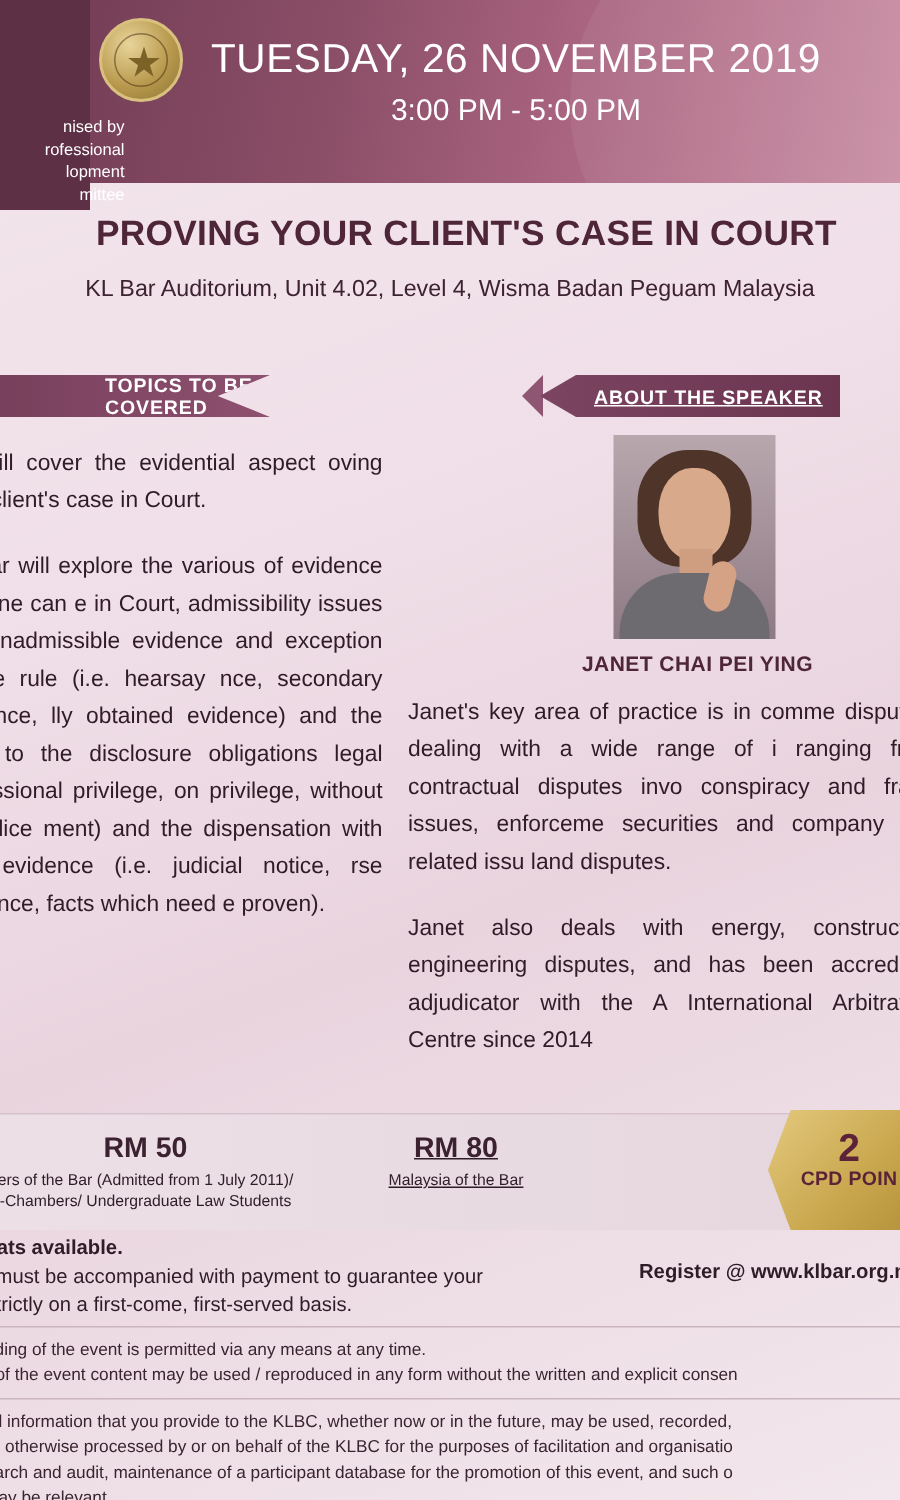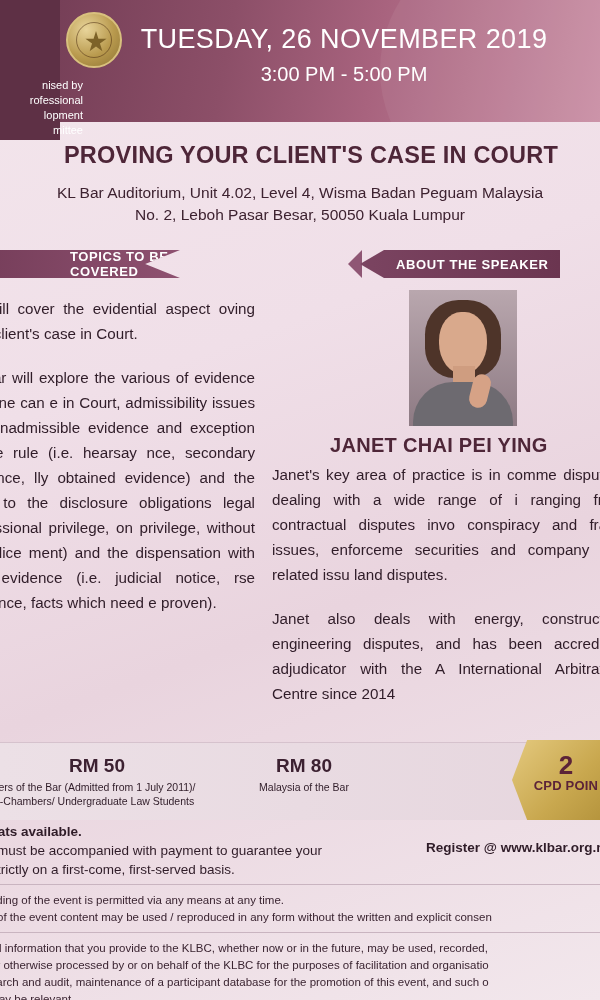--- a/index.html
+++ b/index.html
@@ -87,20 +87,21 @@
   .ribbon-left {
     top: 250px; left: -110px; width: 290px;
     padding-left: 180px;
     clip-path: polygon(0 0, 100% 0, 88% 50%, 100% 100%, 0 100%);
   }
   .ribbon-right {
     top: 250px; left: 360px; width: 200px;
     padding-left: 36px;
     clip-path: polygon(12% 0, 100% 0, 100% 100%, 12% 100%, 0 50%);
     background: linear-gradient(90deg, #7b4461 0%, #6b3550 100%);
+    text-decoration: underline;
   }
   .ribbon-right-tail {
     position: absolute; top: 250px; left: 348px;
     width: 0; height: 0;
     border-top: 14px solid transparent;
     border-bottom: 14px solid transparent;
     border-right: 14px solid #8f5674;
   }
 
   
@@ -134,42 +135,42 @@
   .sp-body {
     position: absolute; left: 4px; top: 92px; width: 100px; height: 46px;
     background: #6d6a70; border-radius: 40px 40px 0 0;
   }
   .sp-arm {
     position: absolute; left: 62px; top: 84px; width: 18px; height: 34px;
     background: #d6a286; border-radius: 10px; transform: rotate(14deg);
   }
   .speaker-name {
     position: absolute; top: 434px; left: 330px; width: 270px;
-    font-size: 20px; font-weight: bold; color: #4e2638;
+    text-align: center; font-size: 14px; font-weight: bold; color: #4e2638;
     letter-spacing: .3px;
   }
   .right-col {
     position: absolute; top: 462px; left: 272px; width: 352px;
     color: #2f1c28; font-size: 15.2px; line-height: 25px; text-align: justify;
   }
   .right-col p { margin-bottom: 19px; }
 
   
   .fees {
     position: absolute; top: 742px; left: 0; width: 600px; height: 78px;
     background: linear-gradient(90deg, #ece0e6 0%, #e6d6de 100%);
     border-top: 1px solid #d6c2cd;
   }
   .fee {
     position: absolute; top: 12px; text-align: center; color: #2f1c28;
   }
   .fee .amt { font-size: 19px; font-weight: bold; color: #3c2131; }
   .fee .desc { font-size: 10.5px; line-height: 14px; margin-top: 3px; }
   .fee-1 { left: -48px; width: 290px; }
-  .fee-2 { left: 216px; width: 176px; }
+  .fee-2 { left: 216px; width: 176px; text-decoration: underline; }
   .fee-3 { left: 372px; width: 124px; }
 
   
   .cpd {
     position: absolute; top: 740px; left: 512px;
     width: 108px; height: 80px;
     background: linear-gradient(135deg, #e4c97e 0%, #c9a84f 55%, #b08f38 100%);
     clip-path: polygon(14% 0, 100% 0, 100% 100%, 14% 100%, 0 50%);
     color: #5c2338; text-align: center;
   }
@@ -215,21 +216,20 @@
     </div>
   </div>
 
   <div class="logo-block"></div>
   <div class="logo-seal"></div>
   <div class="org-text">nised by<br>rofessional<br>lopment<br>mittee</div>
 
   <div class="title">PROVING YOUR CLIENT'S CASE IN COURT</div>
   <div class="venue">
     <span>KL Bar Auditorium, Unit 4.02, Level 4, Wisma Badan Peguam Malaysia</span>
-    <span class="l2">No. 2, Leboh Pasar Besar,  50050 Kuala Lumpur</span>
   </div>
 
   <div class="ribbon ribbon-left">TOPICS TO BE COVERED</div>
   <div class="ribbon-right-tail"></div>
   <div class="ribbon ribbon-right">ABOUT THE SPEAKER</div>
 
   <div class="left-col">
     <p>alk will cover the evidential aspect oving your client's case in Court.</p>
     <p>eminar will explore the various of evidence that one can e in Court, admissibility issues ding inadmissible evidence and exception to the rule (i.e. hearsay nce, secondary evidence, lly obtained evidence) and the tions to the disclosure obligations legal professional privilege, on privilege, without prejudice ment) and the dispensation with cing evidence (i.e. judicial notice, rse inference, facts which need e proven).</p>
   </div>

